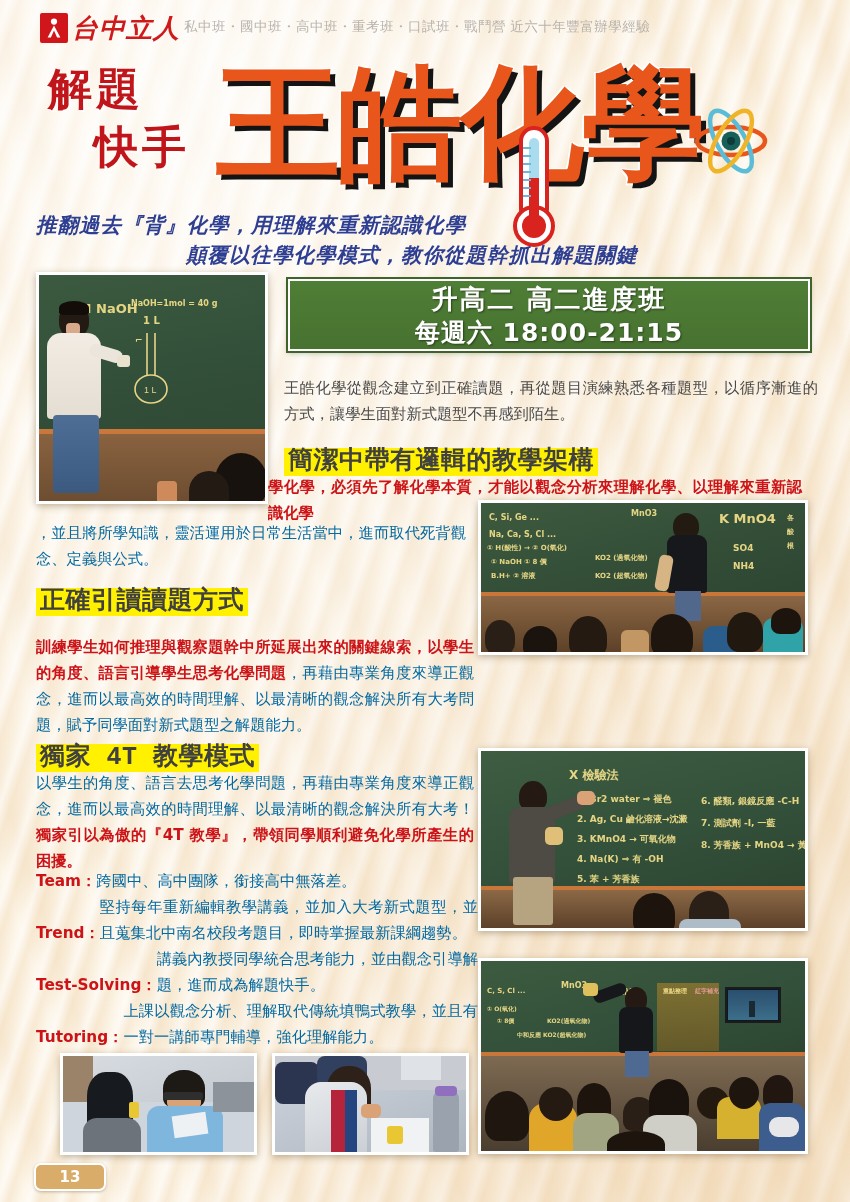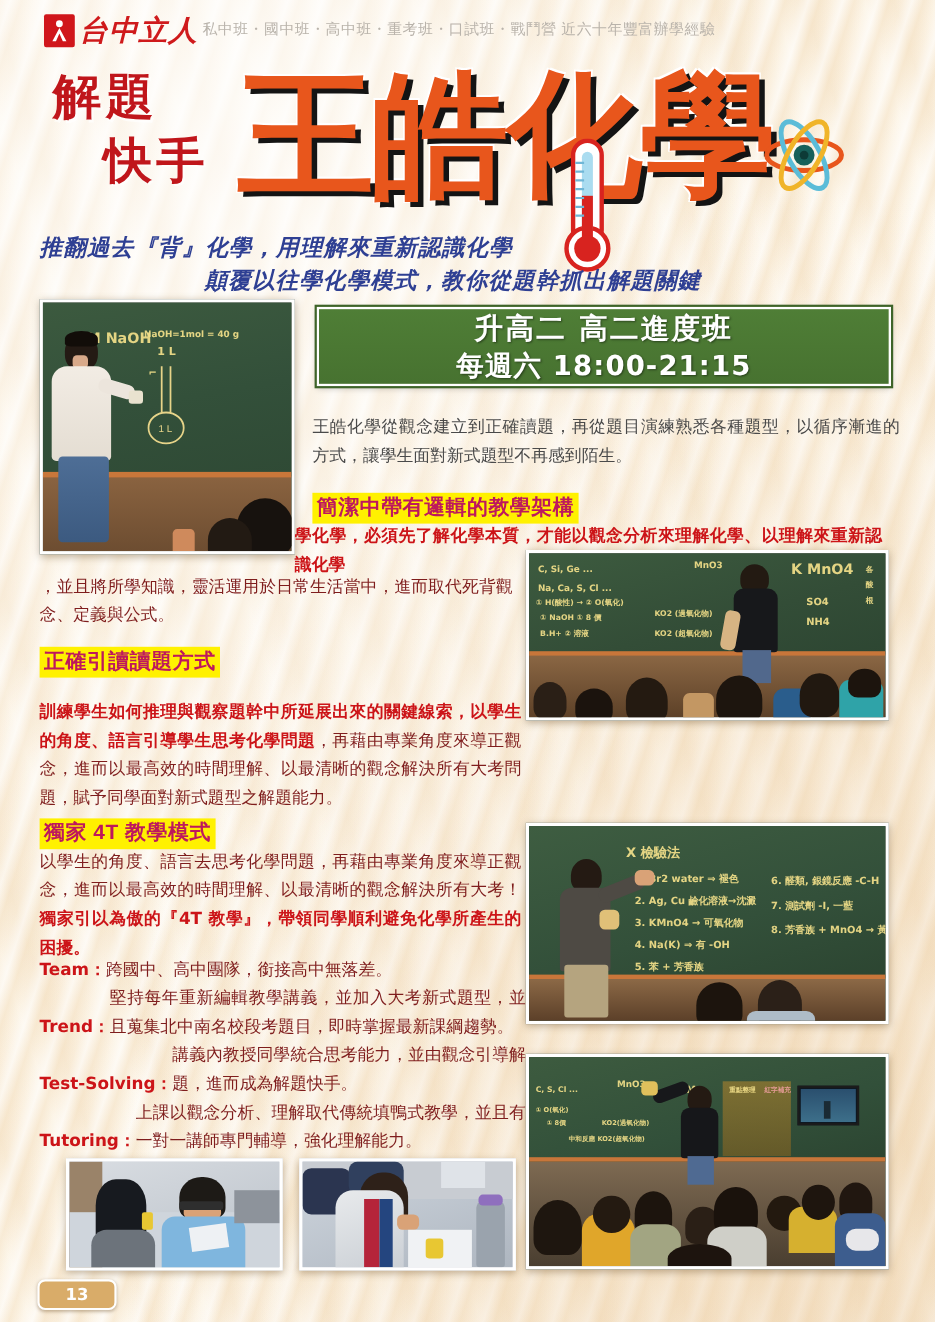--- a/index.html
+++ b/index.html
@@ -119,26 +119,26 @@
 
   
   .para {
     position:absolute;
     font-family:"DejaVu Sans","Liberation Sans",sans-serif;
     font-size:15.3px; line-height:26px; color:#4a4a4a; text-align:justify;
   }
   .para .ind { text-indent:2em; display:inline; }
   .hl {
     display:inline-block;
-    background:#fff100; color:#be185d; font-weight:bold;
-    font-size:19px; line-height:25px; padding:1px 4px 2px 4px; letter-spacing:.5px;
-    font-family:Liberation Sans, sans-serif;
+    background:#fff100; color:#404040; font-weight:bold;
+    font-size:25px; line-height:25px; padding:1px 4px 2px 4px; letter-spacing:.5px;
+    font-family:Liberation Mono, monospace;
   }
   .red { color:#cc1418; font-weight:bold; }
-  .gray { color:#7f1d1d; }
+  .gray { color:#0369a1; }
 
   #p-intro   { left:284px; top:375px; width:534px; }
   #h-sec1    { left:284px; top:448px; width:534px; }
   #p-sec1a   { left:268px; top:474px; width:534px; }
   #p-sec1b   { left:36px;  top:520px; width:430px; }
   #h-sec2    { left:36px;  top:588px; width:440px; }
   #p-sec2    { left:36px;  top:634px; width:438px; }
   #h-sec3    { left:36px;  top:744px; width:440px; }
   #p-sec3    { left:36px;  top:770px; width:438px; }
 

